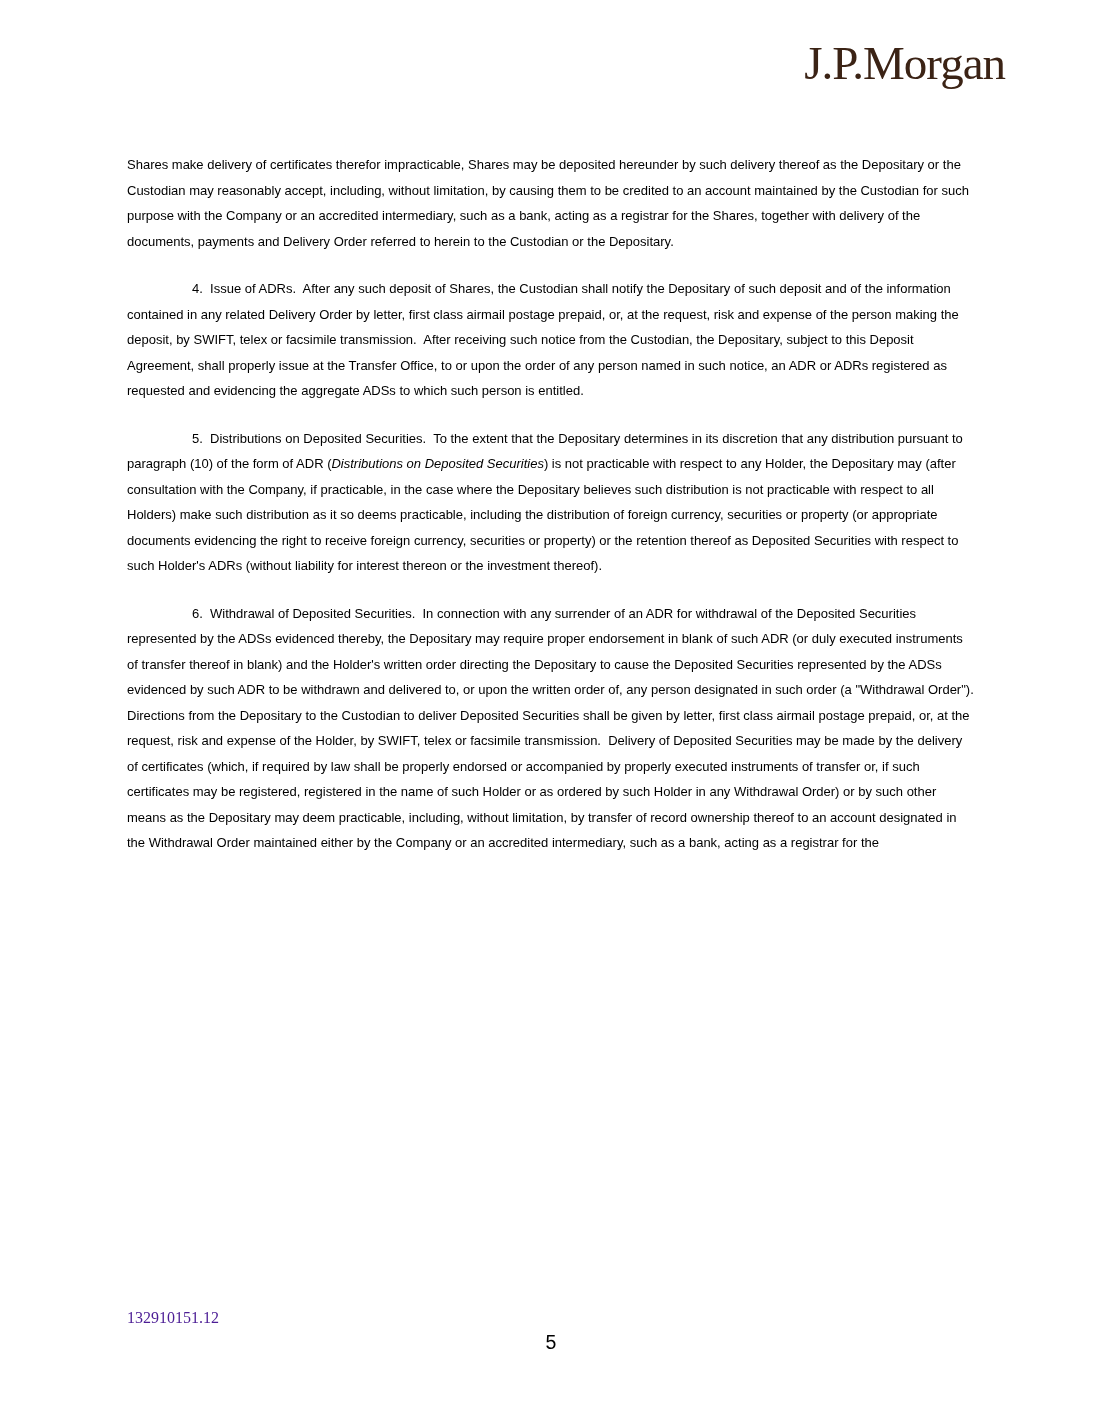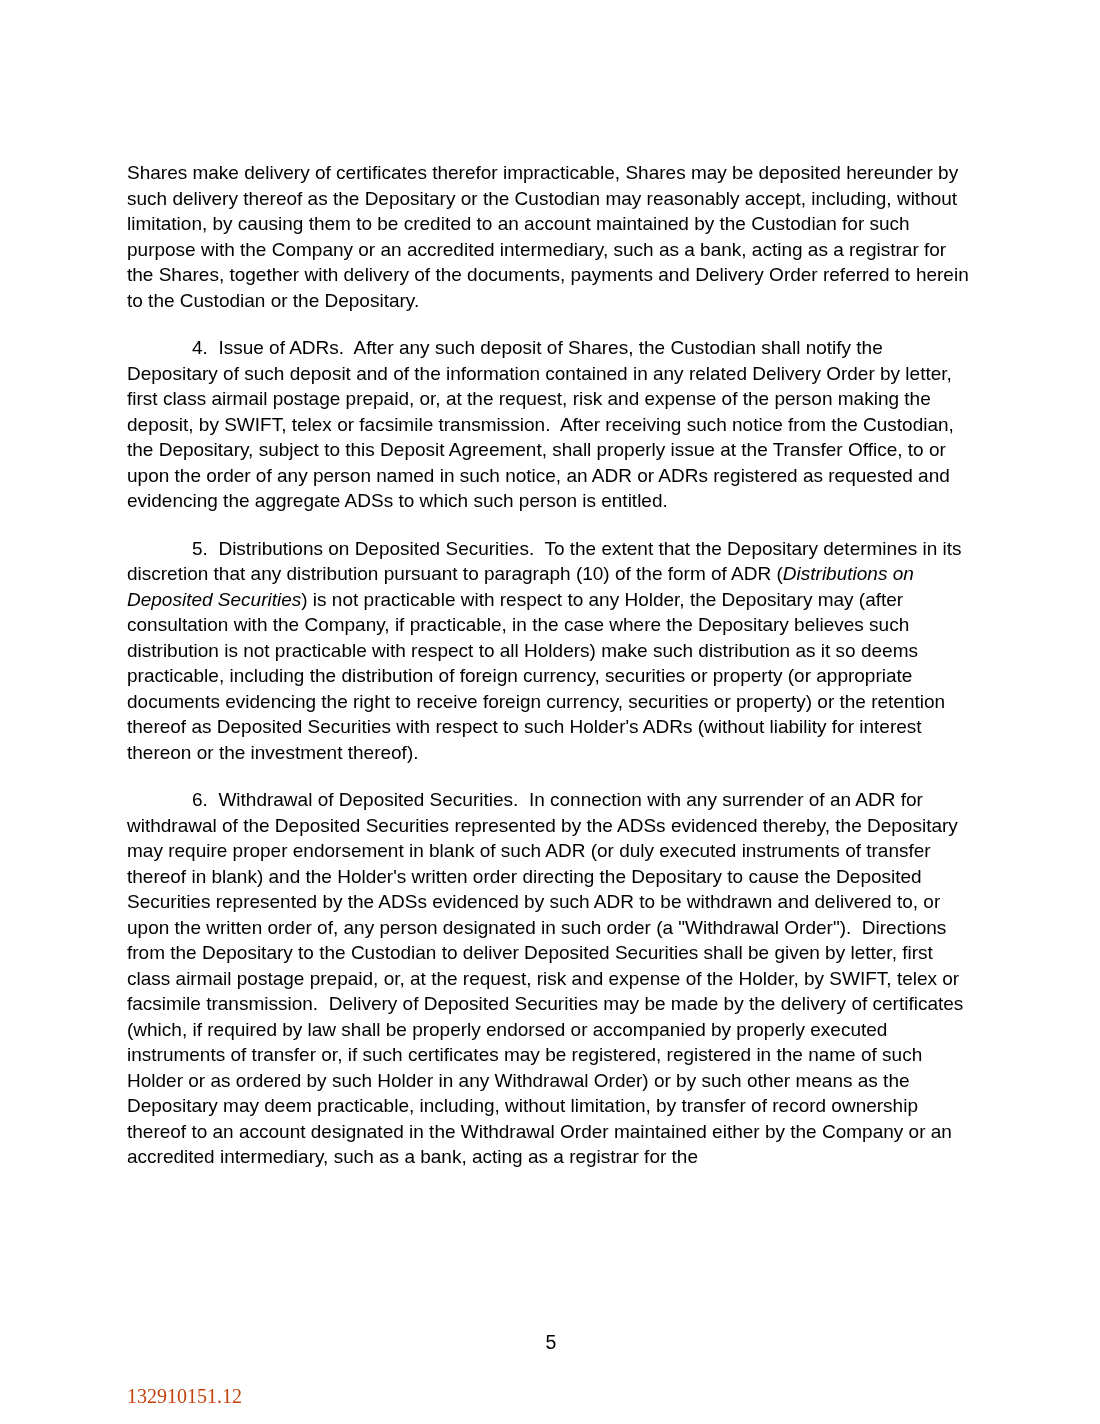--- a/index.html
+++ b/index.html
@@ -32,55 +32,58 @@
     color: #3b2315;
     white-space: nowrap;
   }
   .body-text {
     position: absolute;
     top: 152px;
     left: 127px;
     width: 848px;
   }
   .para {
-    margin: 8px 0 22px 0;
-    font-size: 19px;
+    margin: 0 0 22px 0;
+    font-size: 13px;
     line-height: 25.5px;
     white-space: pre-wrap;
     text-align: left;
   }
   .para.indent {
     text-indent: 65px;
   }
   .para b { font-weight: normal; }
   .para i { font-style: italic; }
   .page-number {
     position: absolute;
     top: 1330px;
     left: 127px;
     width: 848px;
     text-align: center;
     font-size: 19.5px;
     line-height: 25.5px;
   }
   .doc-id {
     position: absolute;
-    top: 1386px;
+    top: 1308px;
     left: 127px;
     font-family: "Liberation Serif", serif;
-    font-size: 20px;
+    font-size: 16px;
     line-height: 20px;
-    color: #c2410c;
+    color: #4c1d95;
   }
 </style>
 </head>
 <body>
 
 <div class="page">
 
+  <div class="header">
+    <span class="logo">J.P.Morgan</span>
+  </div>
 
   <div class="body-text" id="doc-body">
       <p class="para"><span>Shares make delivery of certificates therefor impracticable, Shares may be deposited hereunder by such delivery thereof as the Depositary or the Custodian may reasonably accept, including, without limitation, by causing them to be credited to an account maintained by the Custodian for such purpose with the Company or an accredited intermediary, such as a bank, acting as a registrar for the Shares, together with delivery of the documents, payments and Delivery Order referred to herein to the Custodian or the Depositary.</span></p>
       <p class="para indent"><span>4.  </span><b>Issue of ADRs.</b><span>  After any such deposit of Shares, the Custodian shall notify the Depositary of such deposit and of the information contained in any related Delivery Order by letter, first class airmail postage prepaid, or, at the request, risk and expense of the person making the deposit, by SWIFT, telex or facsimile transmission.  After receiving such notice from the Custodian, the Depositary, subject to this Deposit Agreement, shall properly issue at the Transfer Office, to or upon the order of any person named in such notice, an ADR or ADRs registered as requested and evidencing the aggregate ADSs to which such person is entitled.</span></p>
       <p class="para indent"><span>5.  </span><b>Distributions on Deposited Securities.</b><span>  To the extent that the Depositary determines in its discretion that any distribution pursuant to paragraph (10) of the form of ADR (</span><i>Distributions on Deposited Securities</i><span>) is not practicable with respect to any Holder, the Depositary may (after consultation with the Company, if practicable, in the case where the Depositary believes such distribution is not practicable with respect to all Holders) make such distribution as it so deems practicable, including the distribution of foreign currency, securities or property (or appropriate documents evidencing the right to receive foreign currency, securities or property) or the retention thereof as Deposited Securities with respect to such Holder's ADRs (without liability for interest thereon or the investment thereof).</span></p>
       <p class="para indent"><span>6.  </span><b>Withdrawal of Deposited Securities.</b><span>  In connection with any surrender of an ADR for withdrawal of the Deposited Securities represented by the ADSs evidenced thereby, the Depositary may require proper endorsement in blank of such ADR (or duly executed instruments of transfer thereof in blank) and the Holder's written order directing the Depositary to cause the Deposited Securities represented by the ADSs evidenced by such ADR to be withdrawn and delivered to, or upon the written order of, any person designated in such order (a "</span><b>Withdrawal Order</b><span>").  Directions from the Depositary to the Custodian to deliver Deposited Securities shall be given by letter, first class airmail postage prepaid, or, at the request, risk and expense of the Holder, by SWIFT, telex or facsimile transmission.  Delivery of Deposited Securities may be made by the delivery of certificates (which, if required by law shall be properly endorsed or accompanied by properly executed instruments of transfer or, if such certificates may be registered, registered in the name of such Holder or as ordered by such Holder in any Withdrawal Order) or by such other means as the Depositary may deem practicable, including, without limitation, by transfer of record ownership thereof to an account designated in the Withdrawal Order maintained either by the Company or an accredited intermediary, such as a bank, acting as a registrar for the</span></p>
     </div>
 
   <div class="page-number">5</div>
 

